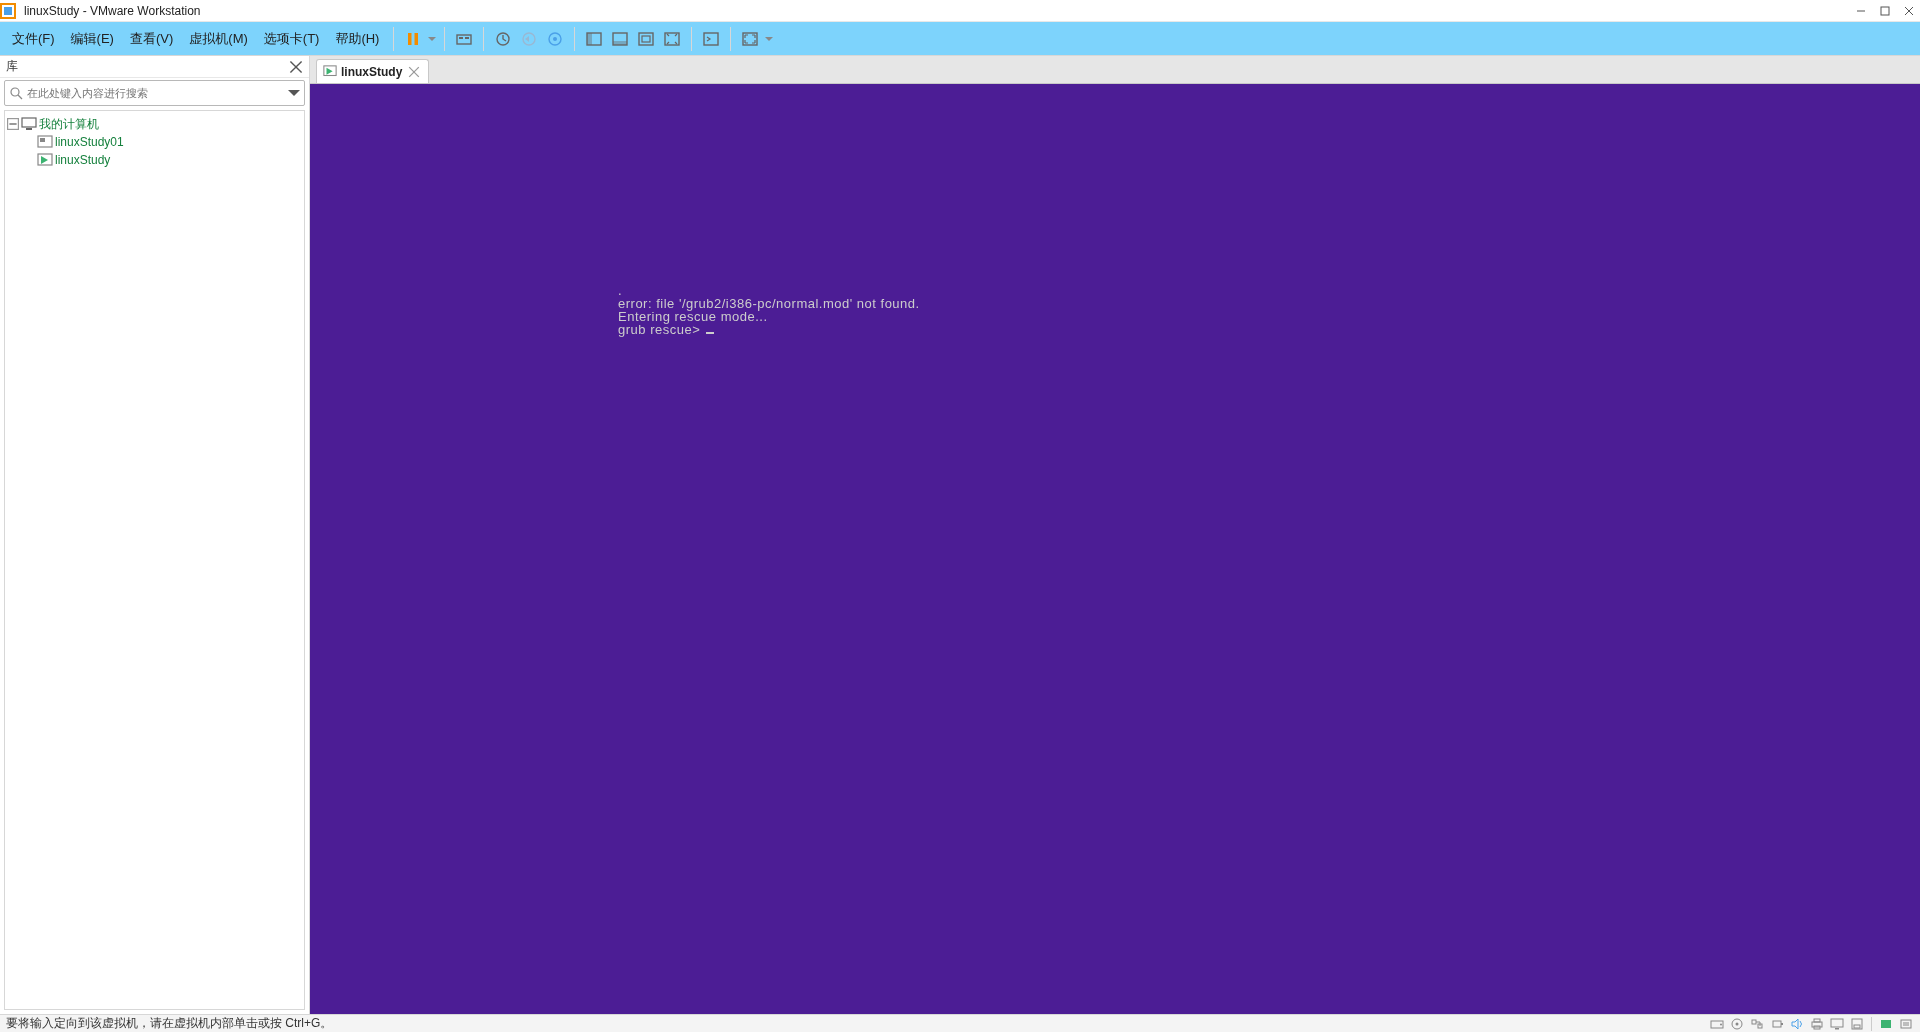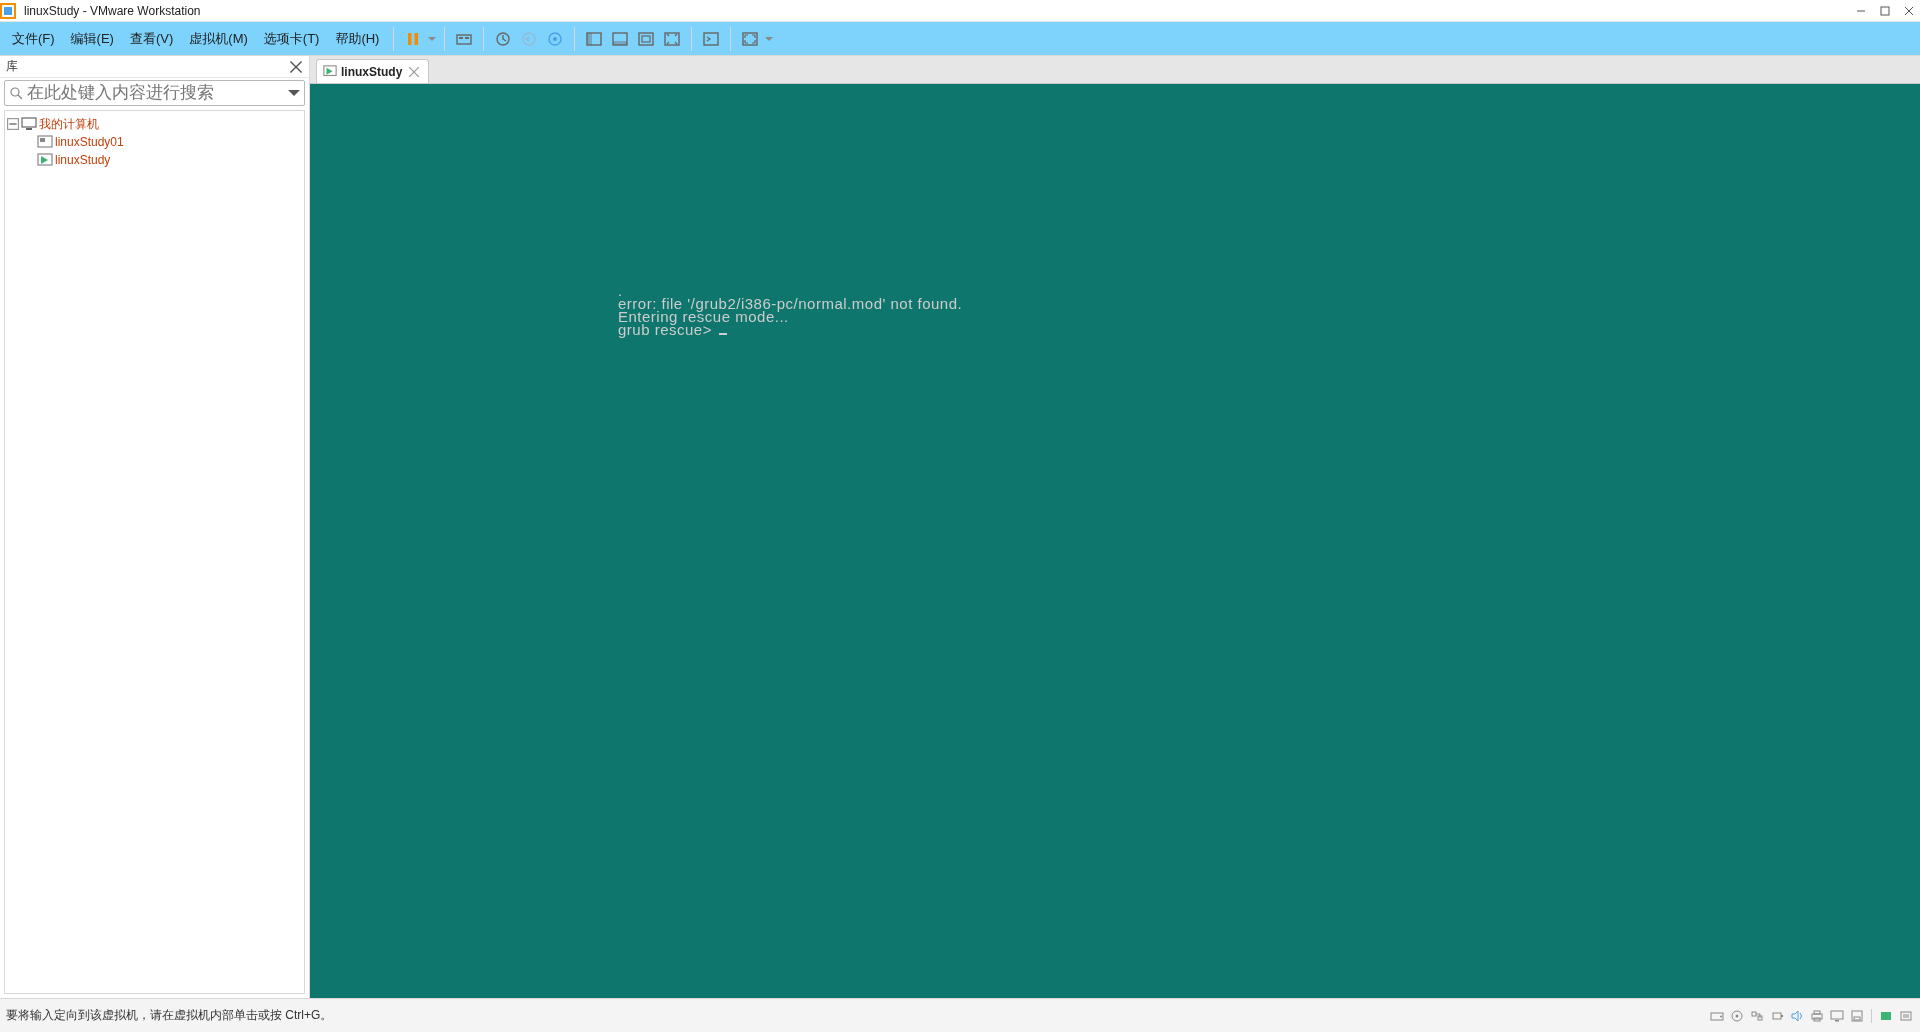--- a/index.html
+++ b/index.html
@@ -26,42 +26,42 @@
 
 .body-row { flex:1; display:flex; min-height:0; }
 
 
 .lib { width:310px; display:flex; flex-direction:column; border-right:1px solid #d7d7d7; background:#fff; }
 .lib-header { height:22px; display:flex; align-items:center; padding:0 6px; border-bottom:1px solid #e8e8e8; }
 .lib-header .lbl { flex:1; font-size:12px; color:#333; }
 .lib-header .close { width:14px; height:14px; color:#555; display:flex; align-items:center; justify-content:center; }
 .lib-search { height:26px; margin:2px 4px 4px 4px; border:1px solid #b8b8b8; border-radius:2px; display:flex; align-items:center; padding:0 4px; }
 .lib-search .si { width:14px; height:14px; color:#888; margin-right:4px; }
-.lib-search input { flex:1; border:none; outline:none; font-size:17px; color:#888; background:transparent; }
+.lib-search input { flex:1; border:none; outline:none; font-size:11px; color:#888; background:transparent; }
 .lib-search .dd { width:12px; color:#555; display:flex; align-items:center; justify-content:center; }
 .tree { flex:1; border:1px solid #d7d7d7; margin:0 4px 4px 4px; padding:4px 2px; overflow:auto; }
 .tree-row { display:flex; align-items:center; height:18px; }
 .tree-row .ind { display:inline-block; }
 .tree-row .tw { width:12px; height:12px; color:#666; display:flex; align-items:center; justify-content:center; }
 .tree-row .ic { width:16px; height:14px; display:flex; align-items:center; justify-content:center; margin:0 2px; }
-.tree-row .txt { font-size:12px; color:#c2410c; }
+.tree-row .txt { font-size:12px; color:#15803d; }
 
 
 .main { flex:1; display:flex; flex-direction:column; background:#e6e6e6; min-width:0; }
 .tabs { height:28px; display:flex; align-items:flex-end; padding-left:6px; background:#e6e6e6; border-bottom:1px solid #c8c8c8; }
 .tab { height:24px; background:#fff; border:1px solid #c8c8c8; border-bottom:none; border-radius:3px 3px 0 0; display:flex; align-items:center; padding:0 8px 0 6px; margin-right:2px; }
 .tab .ic { width:14px; height:14px; margin-right:4px; }
 .tab .lbl { font-size:12px; font-weight:700; color:#222; }
 .tab .x { width:12px; height:12px; margin-left:6px; color:#999; display:flex; align-items:center; justify-content:center; }
-.console { flex:1; background:#0f766e; color:#ccc; font-family:"Courier New",monospace; font-size:15px; line-height:13px; position:relative; }
+.console { flex:1; background:#4c1d95; color:#ccc; font-family:"Courier New",monospace; font-size:13px; line-height:13px; position:relative; }
 .console-inner { position:absolute; left:308px; top:200px; white-space:pre; letter-spacing:0.5px; }
 .cursor { display:inline-block; width:8px; height:2px; background:#ccc; vertical-align:baseline; margin-left:2px; }
 
 
-.statusbar { height:34px; background:#f4f4f4; border-top:1px solid #d7d7d7; display:flex; align-items:center; padding:0 6px; font-size:12px; color:#333; }
+.statusbar { height:18px; background:#f4f4f4; border-top:1px solid #d7d7d7; display:flex; align-items:center; padding:0 6px; font-size:12px; color:#333; }
 .statusbar .msg { flex:1; }
 .status-icons { display:flex; align-items:center; gap:4px; }
 .status-icons .si { width:16px; height:14px; display:flex; align-items:center; justify-content:center; color:#888; }
 .status-icons .si.on { color:#4aa0e8; }
 .status-icons .si.green { color:#3cb371; }
 .status-icons .si svg { width:14px; height:12px; }
 .status-icons .sep { width:1px; height:14px; background:#ccc; margin:0 2px; }
 </style>
 </head>
 <body>

